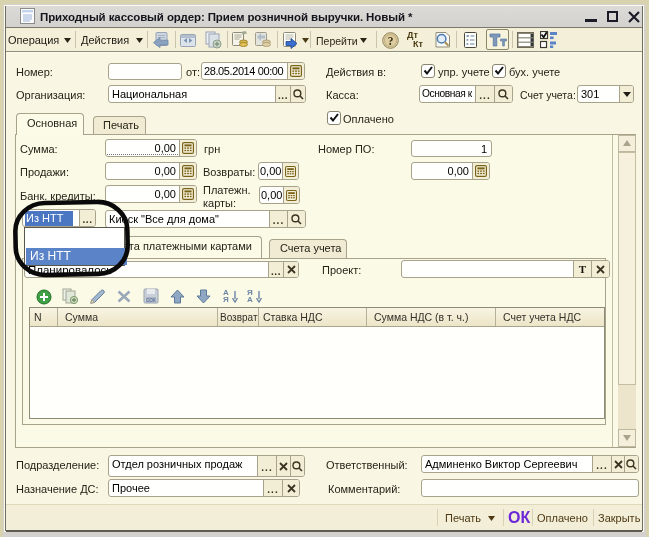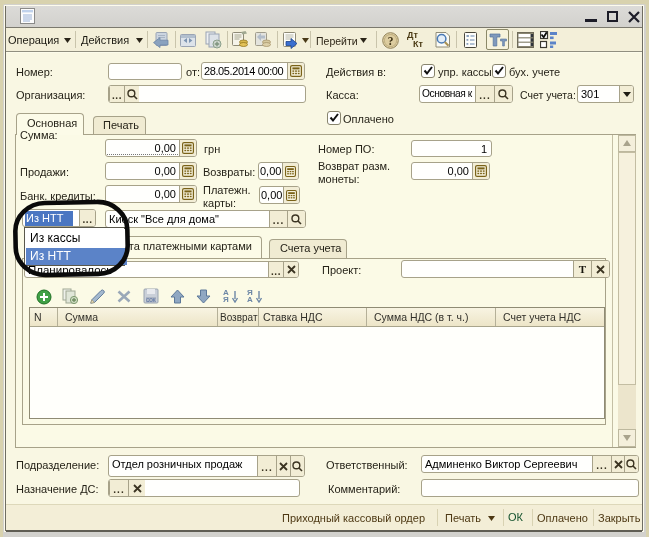--- a/index.html
+++ b/index.html
@@ -24,20 +24,21 @@
 <div class="a" style="left:6px;top:27px;width:636px;height:1px;background:#7b796e"></div>
 
 <svg class="a" style="left:20px;top:8px" width="15" height="16" viewBox="0 0 15 16">
 <rect x="0.5" y="0.5" width="14" height="15" fill="#fdfdfd" stroke="#8a8a88"></rect>
 <rect x="2" y="2" width="11" height="2.4" fill="#c0d2ec"></rect>
 <line x1="3" y1="7" x2="12" y2="7" stroke="#9ab2d8" stroke-width="1"></line>
 <line x1="3" y1="9" x2="12" y2="9" stroke="#9ab2d8" stroke-width="1"></line>
 <line x1="3" y1="11" x2="12" y2="11" stroke="#9ab2d8" stroke-width="1"></line>
 <line x1="3" y1="13" x2="10" y2="13" stroke="#9ab2d8" stroke-width="1"></line>
 </svg>
+<div class="a" style="left:40px;top:10px;font:bold 11.5px/14px 'Liberation Sans',sans-serif;color:#14141c;letter-spacing:-0.1px;white-space:nowrap">Приходный кассовый ордер: Прием розничной выручки. Новый *</div>
 
 <div class="a" style="left:585px;top:19px;width:12px;height:3px;background:#1c1c28"></div>
 <div class="a" style="left:607px;top:11px;width:11px;height:11px;border:2px solid #1c1c28;box-sizing:border-box"></div>
 <svg class="a" style="left:628px;top:11px" width="12" height="12" viewBox="0 0 12 12">
       <path d="M1,1 L11,11 M11,1 L1,11" stroke="#1c1c28" stroke-width="2.2"></path>
     </svg>
 
 <div class="a" style="left:6px;top:28px;width:636px;height:23px;background:#f3efd9"></div>
 <div class="a" style="left:6px;top:51px;width:636px;height:1px;background:#918f80"></div>
 <div class="a" style="left:6px;top:52px;width:636px;height:1px;background:#fdfceb"></div>
@@ -171,29 +172,30 @@
             <rect x="7.8" y="7.8" width="1.8" height="1.4"></rect>
           </g>
         </svg>
       </div>
 </div>
 <div class="lb" style="left:326px;top:66px">Действия в:</div>
 <div class="cb" style="left:421px;top:64px"></div>
 <svg class="a" style="left:423px;top:66px" width="11" height="10" viewBox="0 0 11 10">
       <path d="M1.5,4.5 L4,7.5 L9,1" stroke="#111" stroke-width="2" fill="none"></path>
     </svg>
-<div class="lb" style="left:438px;top:66px">упр. кассы</div>
+<div class="lb" style="left:438px;top:66px">упр. учете</div>
 <div class="cb" style="left:492px;top:64px"></div>
 <svg class="a" style="left:494px;top:66px" width="11" height="10" viewBox="0 0 11 10">
       <path d="M1.5,4.5 L4,7.5 L9,1" stroke="#111" stroke-width="2" fill="none"></path>
     </svg>
 <div class="lb" style="left:509px;top:66px">бух. учете</div>
 
 <div class="lb" style="left:16px;top:89px">Организация:</div>
 <div class="fld" style="left:108px;top:85px;width:198px;height:18px">
+ <div class="tx">Национальная</div>
  <div class="bt" style="width:15px">
         <div class="dots" style="letter-spacing:0.5px">...</div>
       </div>
  <div class="bt" style="width:15px">
         <svg width="11" height="11" viewBox="0 0 11 11">
           <circle cx="4.4" cy="4.4" r="3.4" fill="none" stroke="#3b3422" stroke-width="1.4"></circle>
           <line x1="7" y1="7" x2="10" y2="10" stroke="#3b3422" stroke-width="1.6"></line>
         </svg>
       </div>
 </div>
@@ -238,21 +240,21 @@
 <div class="a" style="left:618px;top:135px;width:18px;height:17px;background:#f4efdb;border:1px solid #bdb89e;box-sizing:border-box"></div>
 <svg class="a" style="left:623px;top:140px" width="8" height="6" viewBox="0 0 8 6">
       <path d="M4,0 L8,6 H0 z" fill="#a9a38c"></path>
     </svg>
 <div class="a" style="left:618px;top:152px;width:18px;height:233px;background:#f6f1dd;border:1px solid #c3bda2;box-sizing:border-box"></div>
 <div class="a" style="left:618px;top:429px;width:18px;height:18px;background:#f4efdb;border:1px solid #bdb89e;box-sizing:border-box"></div>
 <svg class="a" style="left:623px;top:435px" width="8" height="6" viewBox="0 0 8 6">
       <path d="M0,0 H8 L4,6 z" fill="#a9a38c"></path>
     </svg>
 
-<div class="lb" style="left:20px;top:129px">Сумма:</div>
+<div class="lb" style="left:20px;top:143px">Сумма:</div>
 <div class="fld" style="left:105px;top:139px;width:92px;height:18px">
  <div class="tx num" style="border-bottom:1px dotted #777;padding-right:2px;margin:0 1px 1px 1px">0,00</div>
  <div class="bt" style="width:17px">
         <svg width="12" height="12" viewBox="0 0 12 12">
           <rect x="0.6" y="0.6" width="10.8" height="10.8" rx="1.5" fill="#f6f2dc" stroke="#7a6218" stroke-width="1.2"></rect>
           <rect x="2.4" y="2.4" width="7.2" height="2" fill="#7a6218"></rect>
           <g fill="#7a6218">
             <rect x="2.4" y="5.4" width="1.8" height="1.4"></rect>
             <rect x="5.1" y="5.4" width="1.8" height="1.4"></rect>
             <rect x="7.8" y="5.4" width="1.8" height="1.4"></rect>
@@ -334,21 +336,20 @@
             <rect x="7.8" y="7.8" width="1.8" height="1.4"></rect>
           </g>
         </svg>
       </div>
 </div>
 
 <div class="lb" style="left:318px;top:143px">Номер ПО:</div>
 <div class="fld" style="left:411px;top:140px;width:81px;height:17px">
       <div class="tx num" style="padding-right:4px">1</div>
     </div>
-<div class="lb" style="left:318px;top:160px">Возврат разм.<br>монеты:</div>
 <div class="fld" style="left:411px;top:162px;width:79px;height:18px">
  <div class="tx num" style="padding-right:3px">0,00</div>
  <div class="bt" style="width:17px">
         <svg width="12" height="12" viewBox="0 0 12 12">
           <rect x="0.6" y="0.6" width="10.8" height="10.8" rx="1.5" fill="#f6f2dc" stroke="#7a6218" stroke-width="1.2"></rect>
           <rect x="2.4" y="2.4" width="7.2" height="2" fill="#7a6218"></rect>
           <g fill="#7a6218">
             <rect x="2.4" y="5.4" width="1.8" height="1.4"></rect>
             <rect x="5.1" y="5.4" width="1.8" height="1.4"></rect>
             <rect x="7.8" y="5.4" width="1.8" height="1.4"></rect>
@@ -454,20 +455,21 @@
       </div>
  <div class="bt" style="width:14px">
         <svg width="11" height="11" viewBox="0 0 11 11">
           <circle cx="4.4" cy="4.4" r="3.4" fill="none" stroke="#3b3422" stroke-width="1.4"></circle>
           <line x1="7" y1="7" x2="10" y2="10" stroke="#3b3422" stroke-width="1.6"></line>
         </svg>
       </div>
 </div>
 <div class="lb" style="left:16px;top:483px">Назначение ДС:</div>
 <div class="fld" style="left:108px;top:479px;width:192px;height:18px">
+ <div class="tx">Прочее</div>
  <div class="bt" style="width:19px">
         <div class="dots">...</div>
       </div>
  <div class="bt" style="width:17px">
         <svg width="9" height="9" viewBox="0 0 9 9">
           <path d="M1,1 L8,8 M8,1 L1,8" stroke="#3b3422" stroke-width="1.8"></path>
         </svg>
       </div>
 </div>
 <div class="lb" style="left:326px;top:459px">Ответственный:</div>
@@ -489,28 +491,27 @@
       </div>
 </div>
 <div class="lb" style="left:328px;top:483px">Комментарий:</div>
 <div class="fld" style="left:421px;top:479px;width:218px;height:18px">
       <div class="tx"></div>
     </div>
 
 <div class="a" style="left:6px;top:504px;width:636px;height:1px;background:#ddd8ba"></div>
 <div class="a" style="left:6px;top:505px;width:636px;height:25px;background:#f3eed7"></div>
 <div class="a" style="left:6px;top:530px;width:636px;height:2px;background:#5f5d53"></div>
-<div class="lb" style="left:282px;top:512px;color:#4d3813">Приходный кассовый ордер</div>
 <div class="sep" style="left:437px;top:509px;height:17px;background:#d8d2b2"></div>
 <div class="lb" style="left:445px;top:512px;color:#4d3813">Печать</div>
 <svg class="a" style="left:488px;top:516px" width="7" height="5" viewBox="0 0 7 5">
       <path d="M0,0 h7 l-3.5,5 z" fill="#4d3813"></path>
     </svg>
 <div class="sep" style="left:503px;top:509px;height:17px;background:#d8d2b2"></div>
-<div class="lb" style="left:508px;top:511px;color:#14532d;font-weight:normal;font-size:11px">ОК</div>
+<div class="lb" style="left:508px;top:511px;color:#6d28d9;font-weight:bold;font-size:16px">ОК</div>
 <div class="sep" style="left:532px;top:509px;height:17px;background:#d8d2b2"></div>
 <div class="lb" style="left:537px;top:512px;color:#4d3813">Оплачено</div>
 <div class="sep" style="left:593px;top:509px;height:17px;background:#d8d2b2"></div>
 <div class="lb" style="left:598px;top:512px;color:#4d3813">Закрыть</div>
 
 <div class="fld" style="left:22px;top:209px;width:74px;height:18px">
  <div class="tx" style="position:relative">
         <span style="position:absolute;left:2px;top:1px;background:#4a76c2;color:#fff;padding:0px 10px 1px 1px;font-size:11px">Из НТТ</span>
       </div>
  <div class="bt" style="width:16px">
@@ -524,19 +525,18 @@
       </div>
  <div class="bt" style="width:18px">
         <svg width="11" height="11" viewBox="0 0 11 11">
           <circle cx="4.4" cy="4.4" r="3.4" fill="none" stroke="#3b3422" stroke-width="1.4"></circle>
           <line x1="7" y1="7" x2="10" y2="10" stroke="#3b3422" stroke-width="1.6"></line>
         </svg>
       </div>
 </div>
 
 <div class="a" style="left:24px;top:227px;width:101px;height:39px;background:#fff;border:1px solid #5a584c;box-sizing:border-box">
- <div style="position:absolute;left:1px;top:1px;width:97px;height:19px;background:#fff;font:12px/19px 'Liberation Sans',sans-serif;color:#000;padding-left:4px">Из кассы</div>
  <div style="position:absolute;left:1px;top:20px;width:97px;height:17px;background:#5b83c8;font:12px/17px 'Liberation Sans',sans-serif;color:#fff;padding-left:4px">Из НТТ</div>
 </div>
 
 <svg class="a" style="left:0px;top:185px" width="160" height="110" viewBox="0 0 160 110">
 <rect x="15.5" y="17.5" width="112" height="72" rx="30" ry="28" fill="none" stroke="#0a0a0a" stroke-width="4.6" transform="rotate(-1.2 70 53)"></rect>
 </svg>
 </div>
 </body></html>

